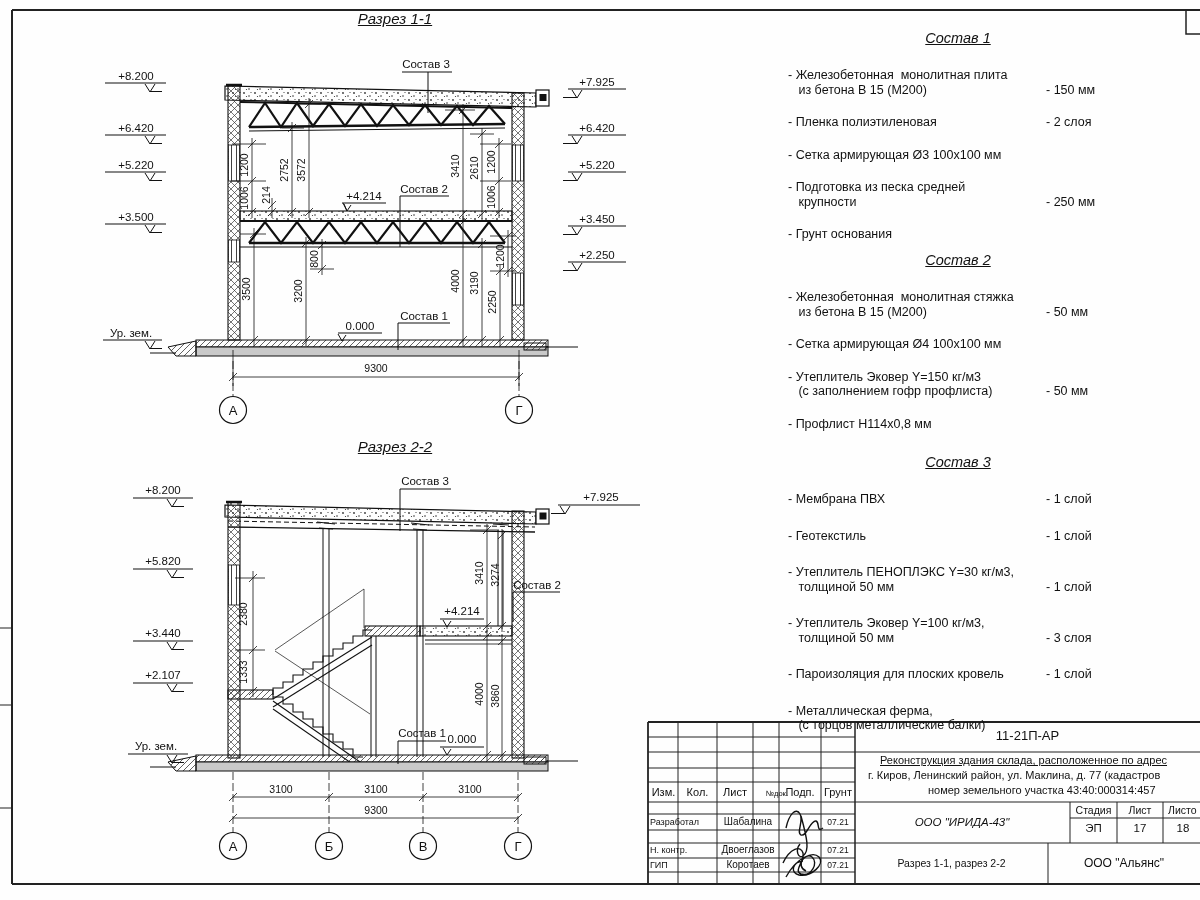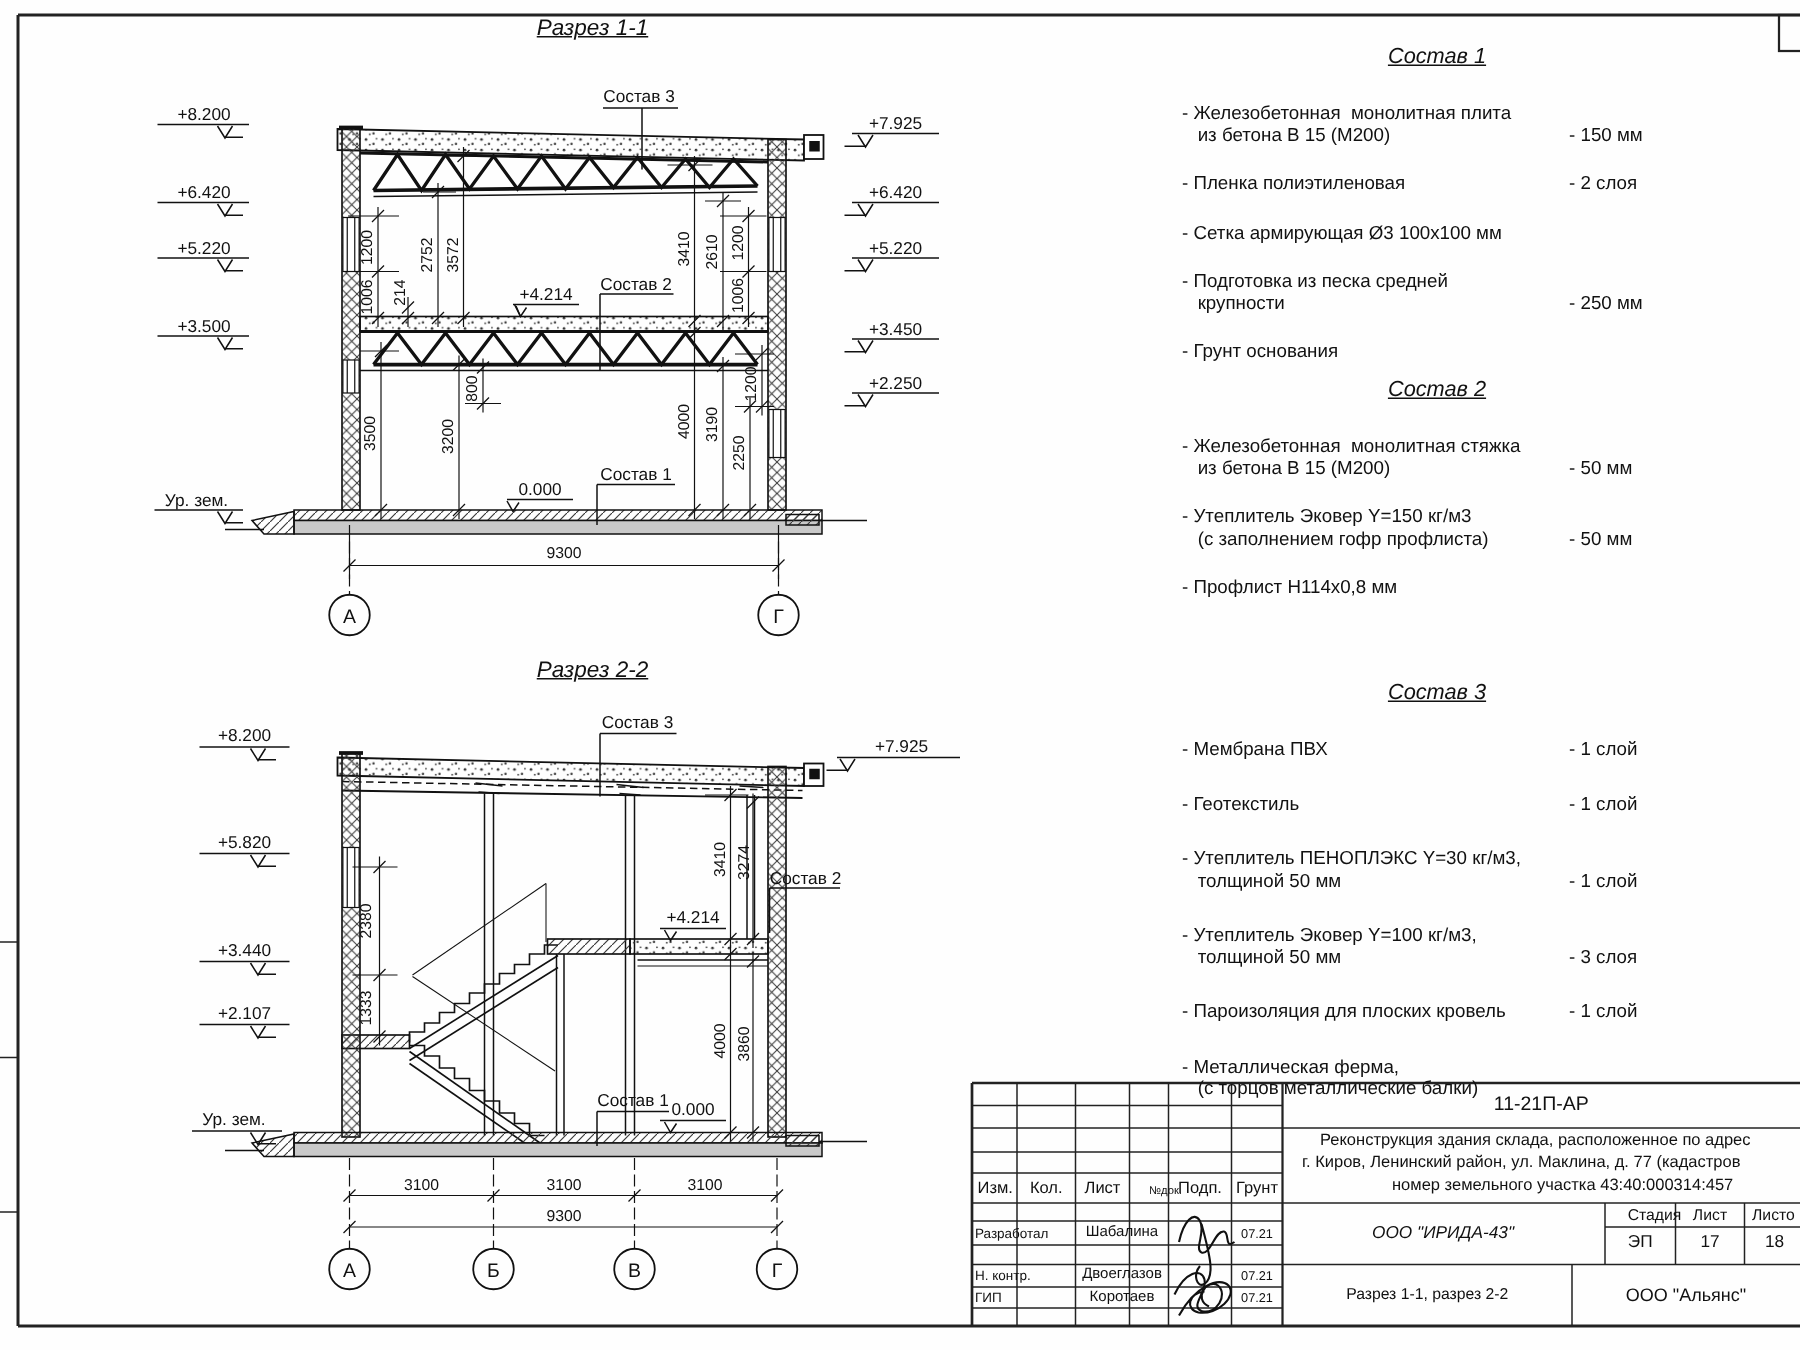--- a/index.html
+++ b/index.html
@@ -485,41 +485,42 @@
   <div class="item"><span>- Сетка армирующая Ø3 100х100 мм</span><span class="val"></span></div>
   <div class="item"><span>- Подготовка из песка средней
    крупности</span><span class="val">- 250 мм</span></div>
   <div class="item"><span>- Грунт основания</span><span class="val"></span></div>
 </div>
 
 <div class="list-block" style="left:788px;top:252px;">
   <div class="list-title">Состав 2</div>
   <div class="item"><span>- Железобетонная  монолитная стяжка
    из бетона В 15 (М200)</span><span class="val">- 50 мм</span></div>
+  <div class="item"><span>- Сетка армирующая Ø4 100х100 мм</span><span class="val"></span></div>
   <div class="item"><span>- Утеплитель Эковер Y=150 кг/м3
    (с заполнением гофр профлиста)</span><span class="val">- 50 мм</span></div>
   <div class="item"><span>- Профлист Н114х0,8 мм</span><span class="val"></span></div>
 </div>
 
 <div class="list-block s3" style="left:788px;top:454px;">
   <div class="list-title">Состав 3</div>
   <div class="item"><span>- Мембрана ПВХ</span><span class="val">- 1 слой</span></div>
   <div class="item"><span>- Геотекстиль</span><span class="val">- 1 слой</span></div>
   <div class="item"><span>- Утеплитель ПЕНОПЛЭКС Y=30 кг/м3,
    толщиной 50 мм</span><span class="val">- 1 слой</span></div>
   <div class="item"><span>- Утеплитель Эковер Y=100 кг/м3,
    толщиной 50 мм</span><span class="val">- 3 слоя</span></div>
   <div class="item"><span>- Пароизоляция для плоских кровель</span><span class="val">- 1 слой</span></div>
   <div class="item"><span>- Металлическая ферма,
    (с торцов металлические балки)</span><span class="val"></span></div>
 </div>
 
 <div>
   <div class="stamp-text c" style="left:855px;top:728px;width:345px;font-size:13px;">11-21П-АР</div>
-  <div class="stamp-text" style="left:880px;top:754px;font-size:11px;">Реконструкция здания склада, расположенное по адрес</div>
+  <div class="stamp-text" style="left:880px;top:754px;font-size:11px;text-decoration:underline;">Реконструкция здания склада, расположенное по адрес</div>
   <div class="stamp-text" style="left:868px;top:769px;font-size:11px;">г. Киров, Ленинский район, ул. Маклина, д. 77 (кадастров</div>
   <div class="stamp-text" style="left:928px;top:784px;font-size:11px;">номер земельного участка 43:40:000314:457</div>
 
   <div class="stamp-text c" style="left:649px;top:786px;width:29px;font-size:11px;">Изм.</div>
   <div class="stamp-text c" style="left:678px;top:786px;width:39px;font-size:11px;">Кол.</div>
   <div class="stamp-text c" style="left:717px;top:786px;width:36px;font-size:11px;">Лист</div>
   <div class="stamp-text c" style="left:753px;top:789px;width:48px;font-size:7.5px;">№док.</div>
   <div class="stamp-text c" style="left:779px;top:786px;width:42px;font-size:11px;">Подп.</div>
   <div class="stamp-text c" style="left:821px;top:786px;width:34px;font-size:11px;">Грунт</div>
 
@@ -527,21 +528,21 @@
   <div class="stamp-text c" style="left:717px;top:816px;width:62px;font-size:10px;">Шабалина</div>
   <div class="stamp-text c" style="left:821px;top:817px;width:34px;font-size:8.5px;">07.21</div>
   <div class="stamp-text" style="left:650px;top:845px;font-size:9px;">Н. контр.</div>
   <div class="stamp-text c" style="left:717px;top:844px;width:62px;font-size:10px;">Двоеглазов</div>
   <div class="stamp-text c" style="left:821px;top:845px;width:34px;font-size:8.5px;">07.21</div>
   <div class="stamp-text" style="left:650px;top:860px;font-size:9px;">ГИП</div>
   <div class="stamp-text c" style="left:717px;top:859px;width:62px;font-size:10px;">Коротаев</div>
   <div class="stamp-text c" style="left:821px;top:860px;width:34px;font-size:8.5px;">07.21</div>
 
   <div class="stamp-text c" style="left:857px;top:816px;width:210px;font-size:11.5px;font-style:italic;">ООО "ИРИДА-43"</div>
-  <div class="stamp-text c" style="left:1070px;top:804px;width:66px;font-size:10.5px;">Стадия</div>
+  <div class="stamp-text c" style="left:1070px;top:804px;width:47px;font-size:10.5px;">Стадия</div>
   <div class="stamp-text c" style="left:1117px;top:804px;width:46px;font-size:10.5px;">Лист</div>
   <div class="stamp-text" style="left:1168px;top:804px;font-size:10.5px;">Листо</div>
   <div class="stamp-text c" style="left:1070px;top:822px;width:47px;font-size:11.5px;">ЭП</div>
   <div class="stamp-text c" style="left:1117px;top:822px;width:46px;font-size:11.5px;">17</div>
   <div class="stamp-text c" style="left:1163px;top:822px;width:40px;font-size:11.5px;">18</div>
   <div class="stamp-text c" style="left:857px;top:857px;width:189px;font-size:10.5px;">Разрез 1-1, разрез 2-2</div>
   <div class="stamp-text c" style="left:1048px;top:856px;width:152px;font-size:12px;">ООО "Альянс"</div>
 </div>
 
 </div>

